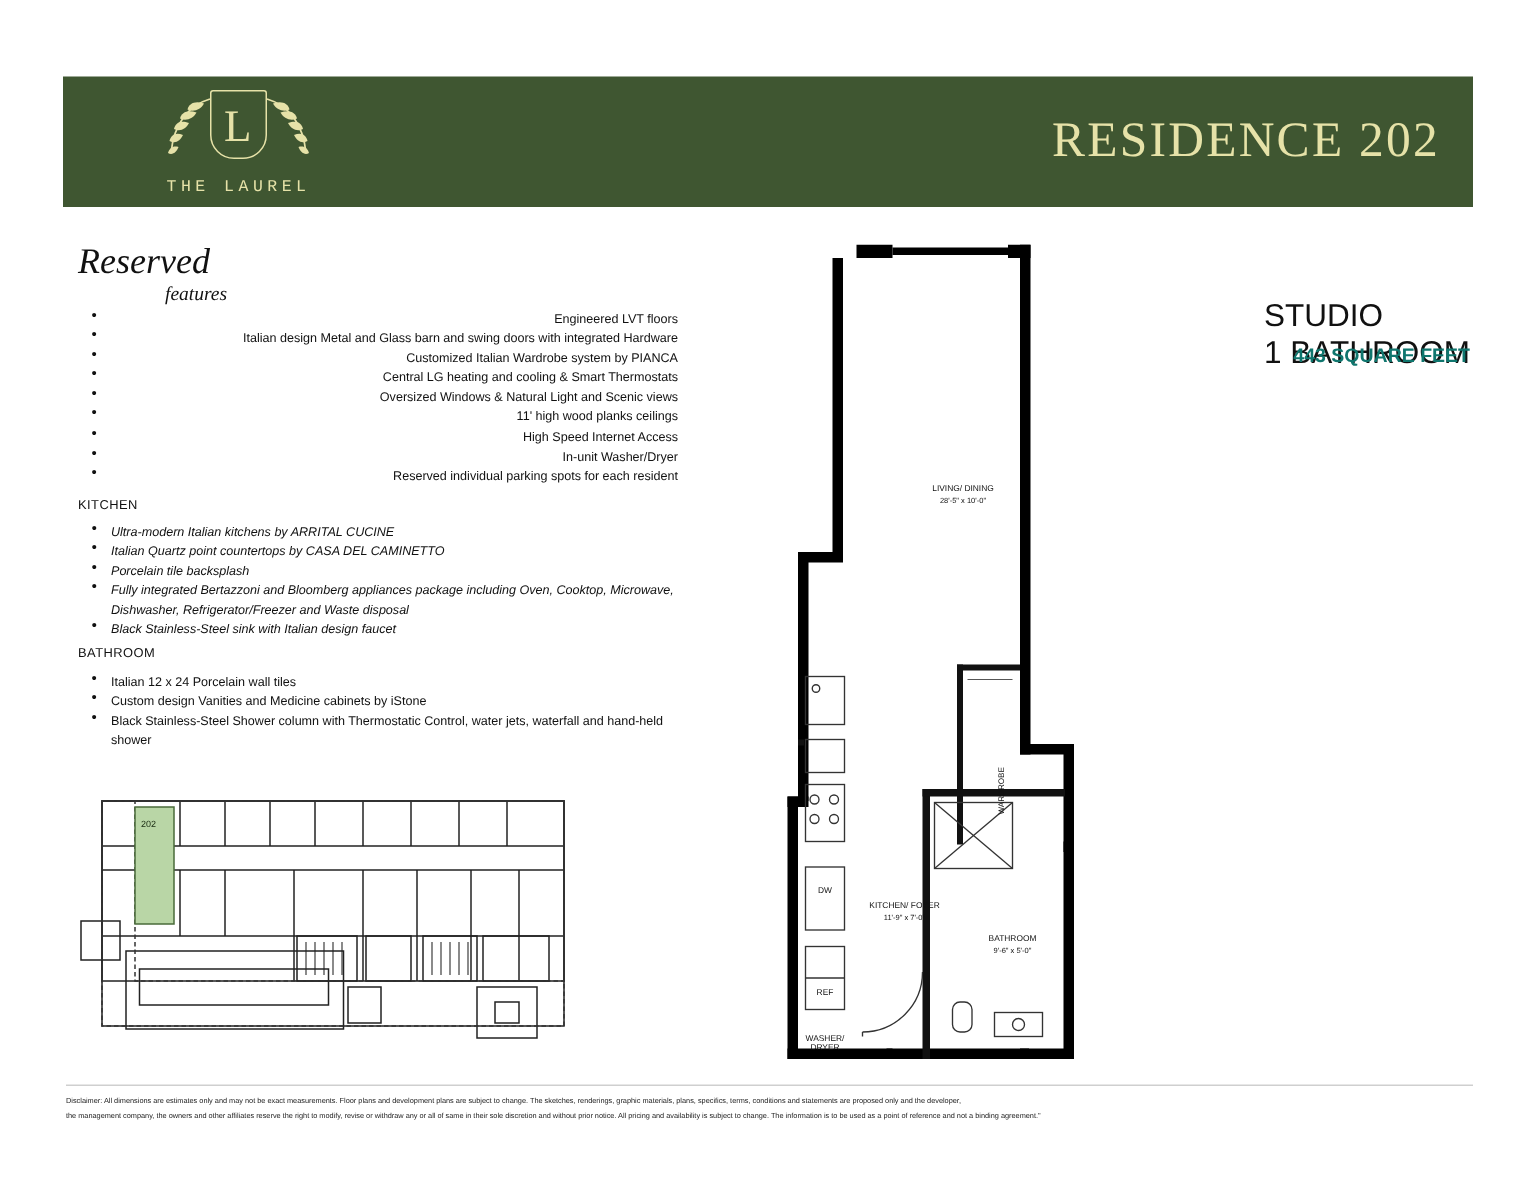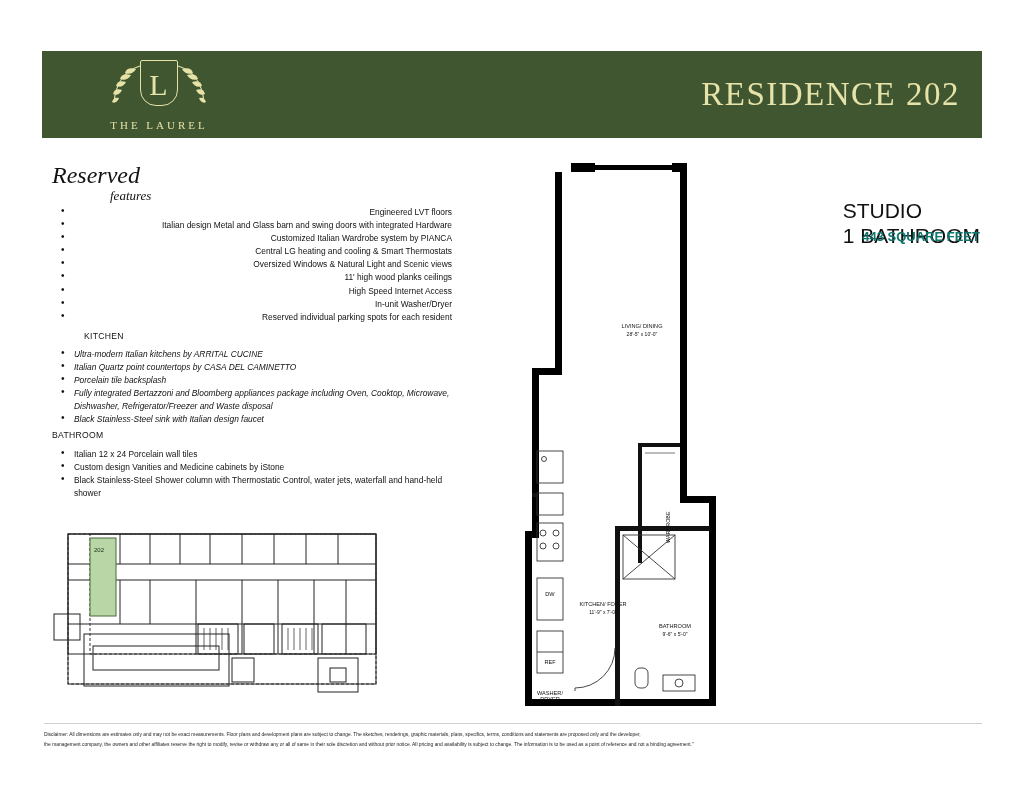--- a/index.html
+++ b/index.html
@@ -70,21 +70,21 @@
   .laurel-left, .laurel-right {
     position: absolute;
     top: 4px;
     width: 42px;
     height: 48px;
     z-index: 1;
   }
   .laurel-left { left: 8px; }
   .laurel-right { right: 8px; }
   .logo-name {
-    font-family: Liberation Serif, serif;
+    font-family: Liberation Mono, monospace;
     font-size: 11px;
     letter-spacing: 3px;
     color: #e6e2a8;
     margin-top: 3px;
   }
   .residence-title {
     font-family: "Liberation Serif", serif;
     font-size: 33px;
     letter-spacing: 1.5px;
     color: #e6e2a8;
@@ -141,21 +141,21 @@
     left: -13px;
     top: -1px;
     font-size: 10px;
   }
   .section-label {
     font-size: 8.6px;
     letter-spacing: 0.3px;
     color: #111;
     margin: 0;
   }
-  .kitchen-label { position: absolute; left: 52px; top: 331px; margin-left: 32px; }
+  .kitchen-label { position: absolute; left: 52px; top: 331px; }
   .kitchen-list  { position: absolute; left: 52px; top: 348px; width: 420px; font-style: italic; }
   .bathroom-label{ position: absolute; left: 52px; top: 430px; }
   .bathroom-list { position: absolute; left: 52px; top: 448px; width: 400px; }
 
   
   .unit-type {
     position: absolute;
     right: 44px;
     top: 160px;
     text-align: left;

